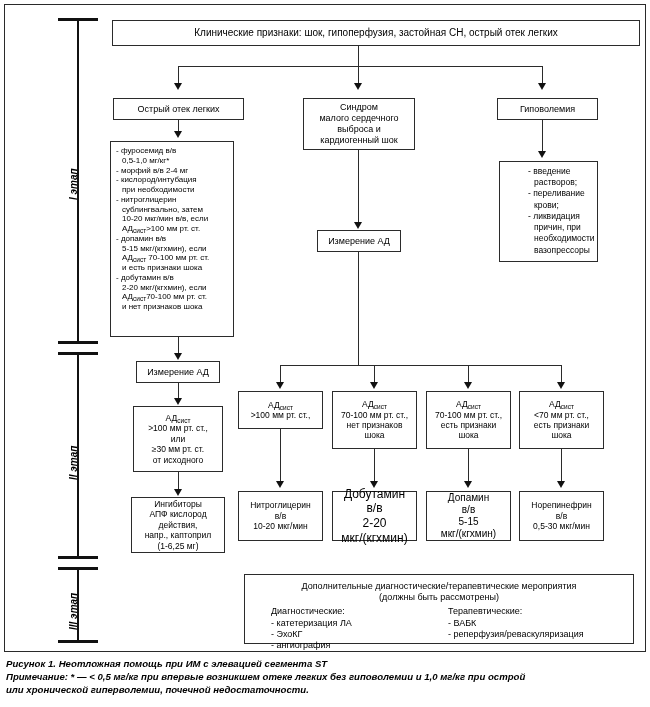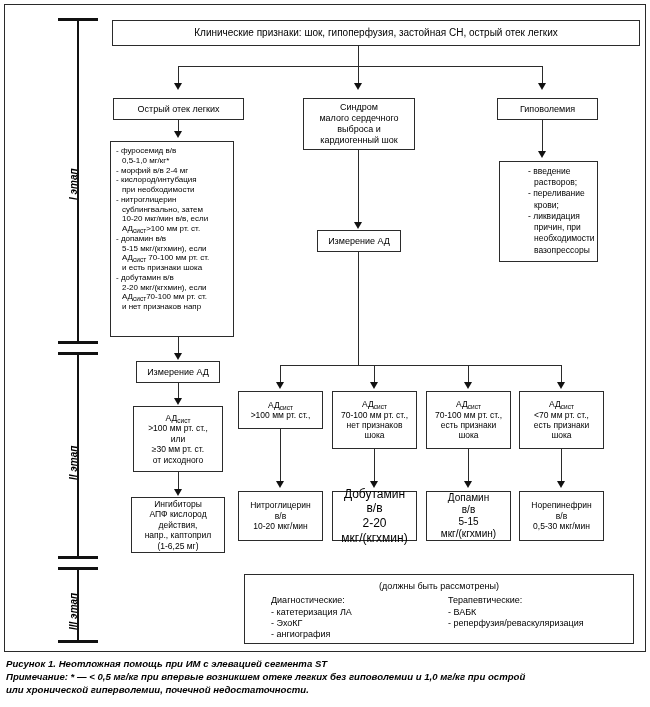--- a/index.html
+++ b/index.html
@@ -156,21 +156,21 @@
   <span class="li ind">сублингвально, затем</span>
   <span class="li ind">10-20 мкг/мин в/в, если</span>
   <span class="li ind">АД<sub>сист</sub>&gt;100 мм рт. ст.</span>
   <span class="li">- допамин в/в</span>
   <span class="li ind">5-15 мкг/(кгхмин), если</span>
   <span class="li ind">АД<sub>сист</sub> 70-100 мм рт. ст.</span>
   <span class="li ind">и есть признаки шока</span>
   <span class="li">- добутамин в/в</span>
   <span class="li ind">2-20 мкг/(кгхмин), если</span>
   <span class="li ind">АД<sub>сист</sub>70-100 мм рт. ст.</span>
-  <span class="li ind">и нет признаков напр</span>
+  <span class="li ind">и нет признаков шока</span>
 </div>
 
 <div class="box left-text" style="left:499px; top:161px; width:99px; height:101px; font-size:8.5px; line-height:1.32;padding-left:28px;">
   <span class="li">- введение</span>
   <span class="li ind">растворов;</span>
   <span class="li">- переливание</span>
   <span class="li ind">крови;</span>
   <span class="li">- ликвидация</span>
   <span class="li ind">причин, при</span>
   <span class="li ind">необходимости</span>
@@ -269,20 +269,21 @@
   <span class="ln">5-15 мкг/(кгхмин)</span>
 </div>
 <div class="box" style="left:519px; top:491px; width:85px; height:50px; font-size:8.5px;">
   <span class="ln">Норепинефрин</span>
   <span class="ln">в/в</span>
   <span class="ln">0,5-30 мкг/мин</span>
 </div>
 
 <div class="box" style="left:244px; top:574px; width:390px; height:70px; padding:6px 8px;
             align-items:flex-start; justify-content:flex-start;">
+  <span class="s3-title">Дополнительные диагностические/терапевтические мероприятия</span>
   <span class="s3-title">(должны быть рассмотрены)</span>
   <div class="s3-cols">
     <div class="s3-col">
       <span class="hdr">Диагностические:</span>
       <span class="it">- катетеризация ЛА</span>
       <span class="it">- ЭхоКГ</span>
       <span class="it">- ангиография</span>
     </div>
     <div class="s3-col">
       <span class="hdr">Терапевтические:</span>

